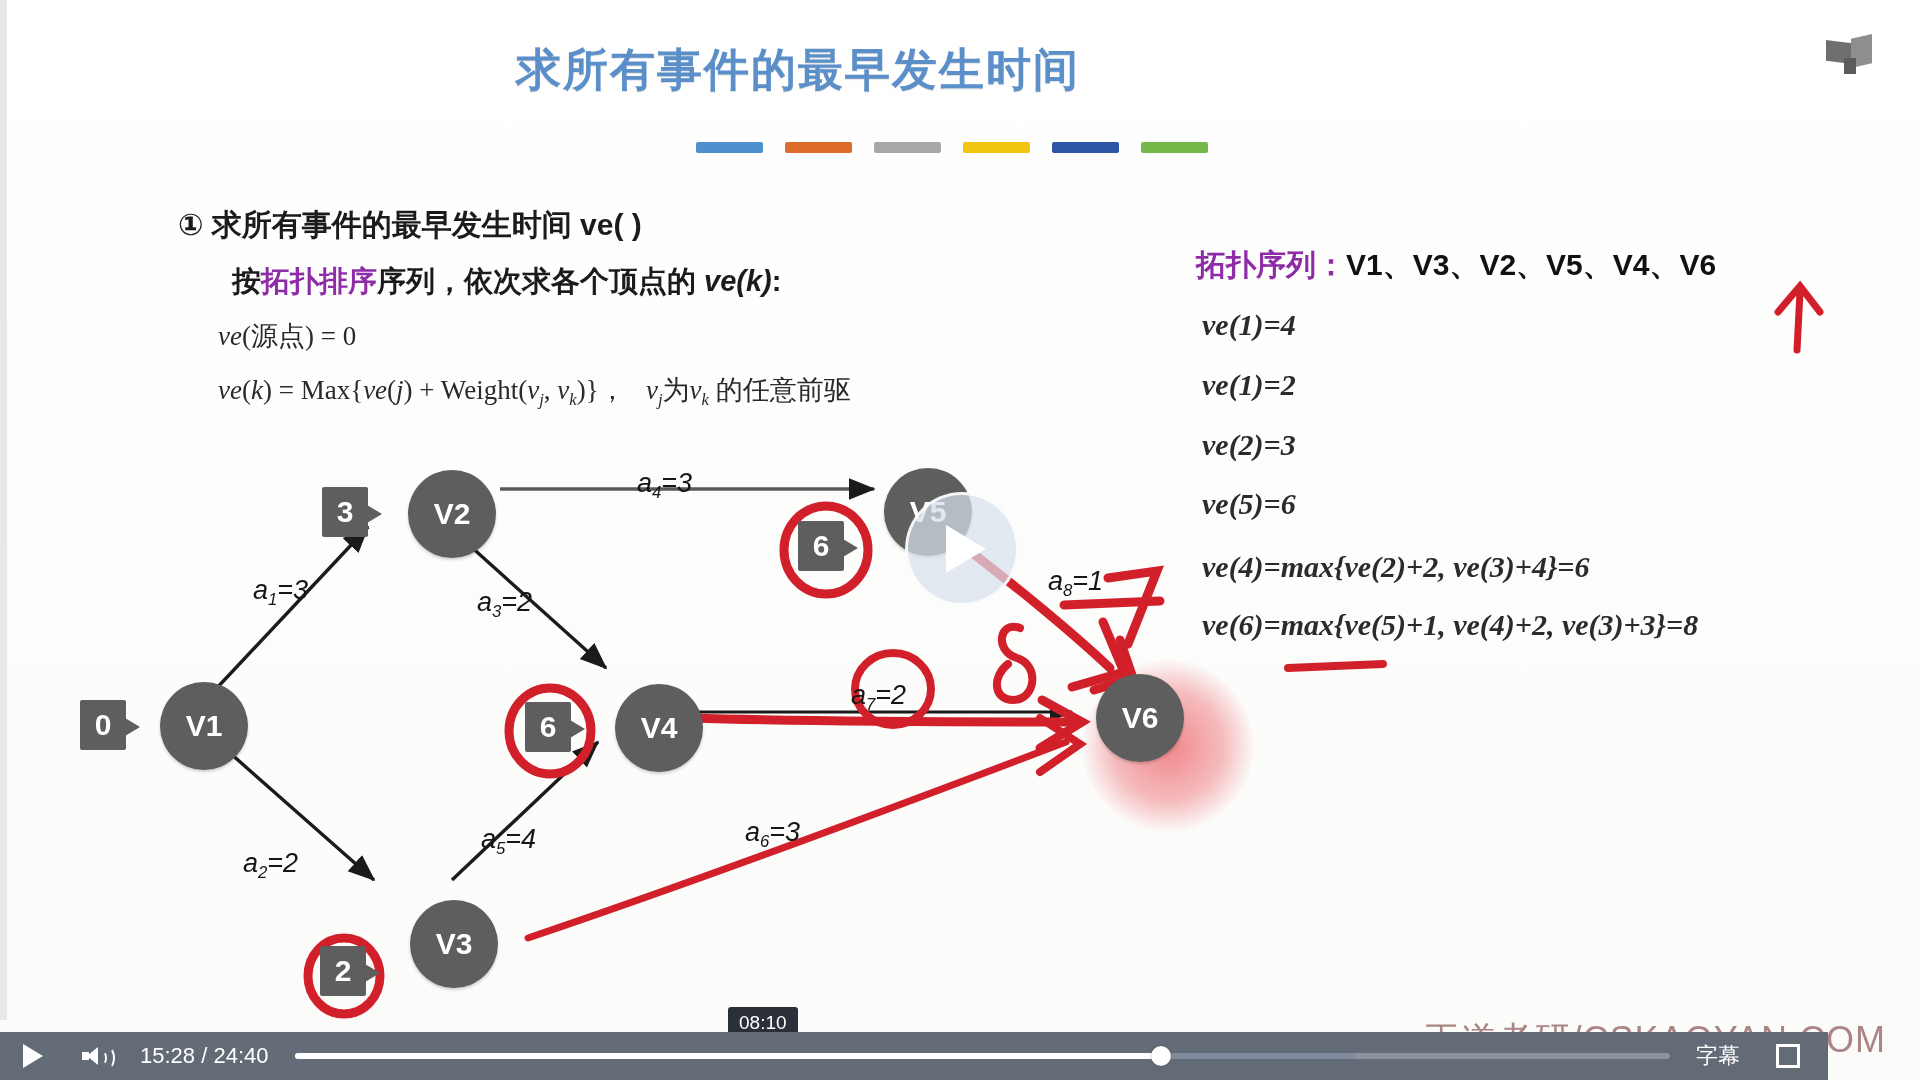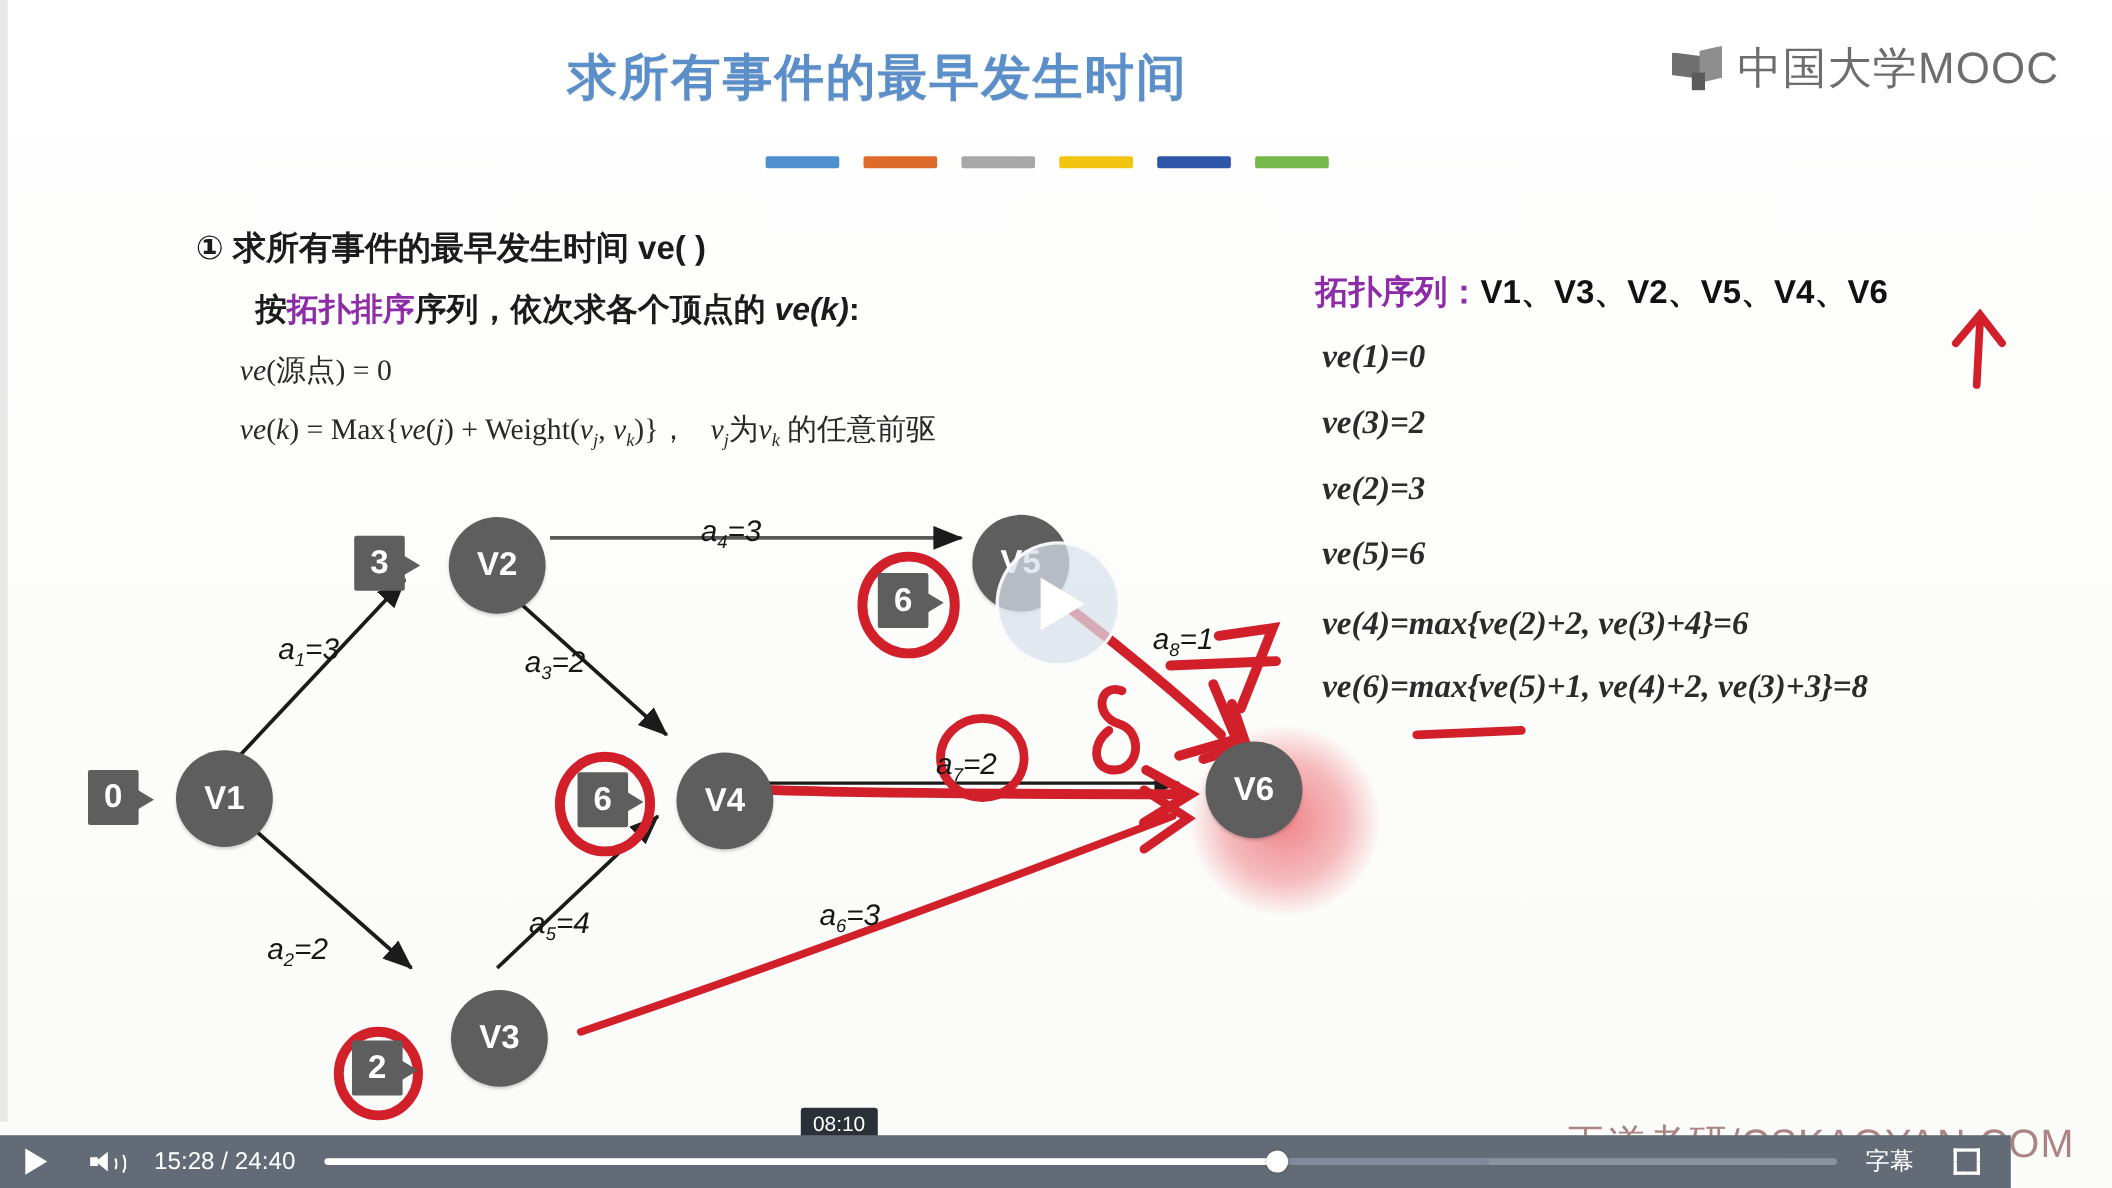--- a/index.html
+++ b/index.html
@@ -135,43 +135,42 @@
         <span style="background: rgb(47, 85, 168);"></span>
         <span style="background: rgb(118, 185, 74);"></span>
       </div>
 
     <div class="logo">
       <div class="logo-mark">
         <div class="p1"></div>
           <div class="p2"></div>
           <div class="p3"></div>
       </div>
-      <div class="logo-text">中国大学MOOC</div>
     </div>
 
     <div class="ln1">① 求所有事件的最早发生时间 ve( )</div>
 
     <div class="ln2">
       <span>按</span><span class="purple">拓扑排序</span><span>序列，依次求各个顶点的 <i>ve(k)</i>:</span>
     </div>
 
     <div class="ln3">
       <i>ve</i><span class="up">(源点) = 0</span>
     </div>
 
     <div class="ln4">
       <i>ve</i>(<i>k</i>) = Max{<i>ve</i>(<i>j</i>) + Weight(<i>v<sub>j</sub></i>, <i>v<sub>k</sub></i>)}，&nbsp;&nbsp;&nbsp;<i>v<sub>j</sub></i>为<i>v<sub>k</sub></i> 的任意前驱
     </div>
 
     <div class="topo">
       <span class="lbl">拓扑序列：</span><span>V1、V3、V2、V5、V4、V6</span>
     </div>
 
-    <div class="vline v1">ve(1)=0</div>
-    <div class="vline v3">ve(3)=2</div>
+    <div class="vline v1">ve(1)=4</div>
+    <div class="vline v3">ve(1)=2</div>
     <div class="vline v2">ve(2)=3</div>
     <div class="vline v5">ve(5)=6</div>
     <div class="vline v4">ve(4)=max{ve(2)+2, ve(3)+4}=6</div>
     <div class="vline v6">ve(6)=max{ve(5)+1, ve(4)+2, ve(3)+3}=8</div>
 
     <svg id="graph">
       <defs>
         <marker id="ah" markerWidth="9" markerHeight="9" refX="7.5" refY="3.2" orient="auto">
           <path d="M0,0 L8,3.2 L0,6.4 z" fill="#1b1b1b"></path>
         </marker>

